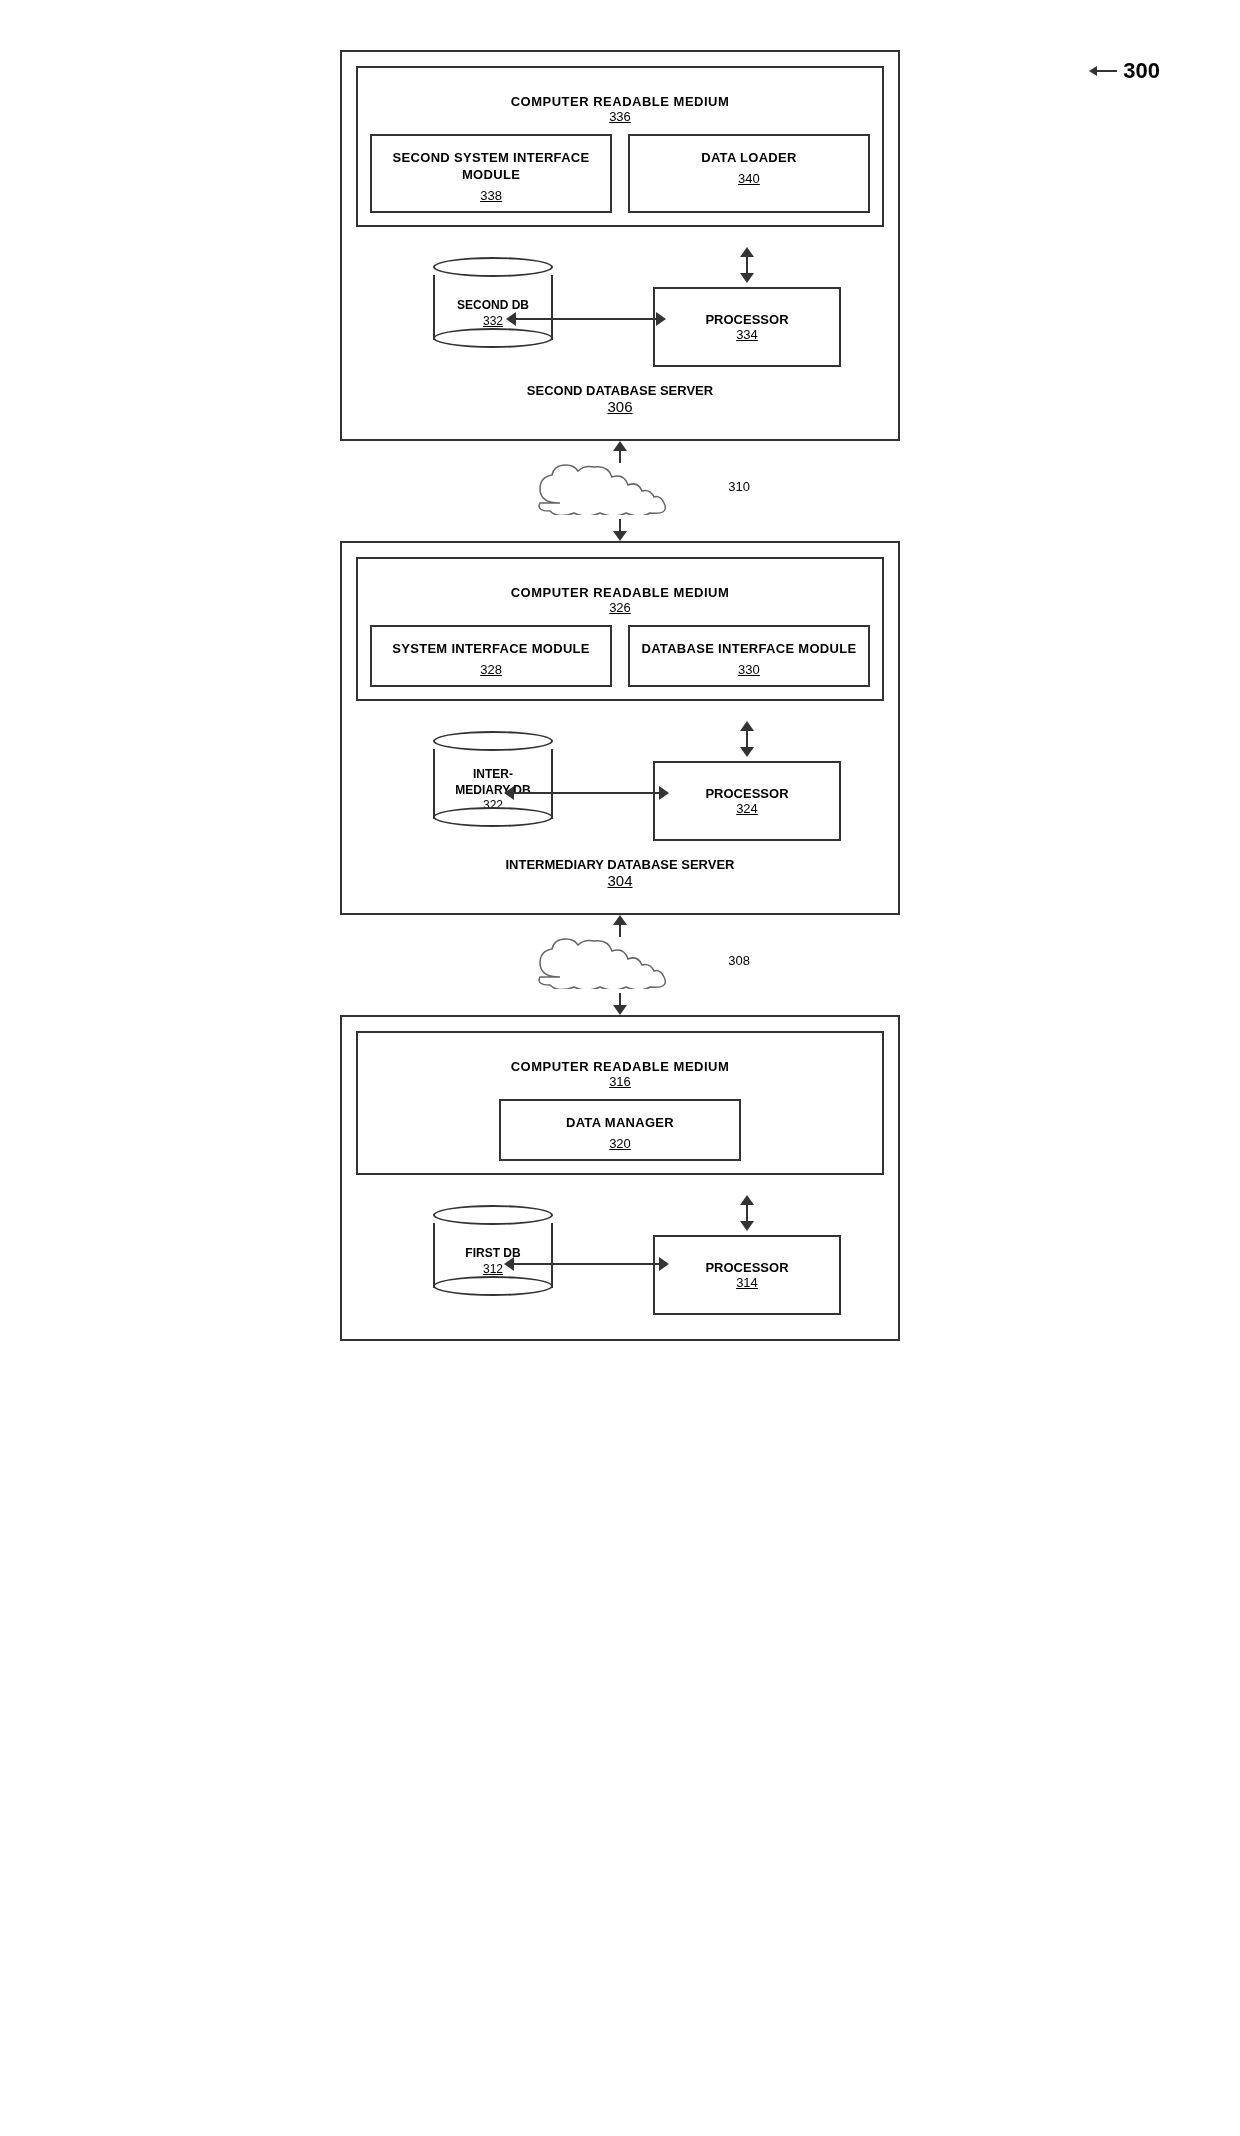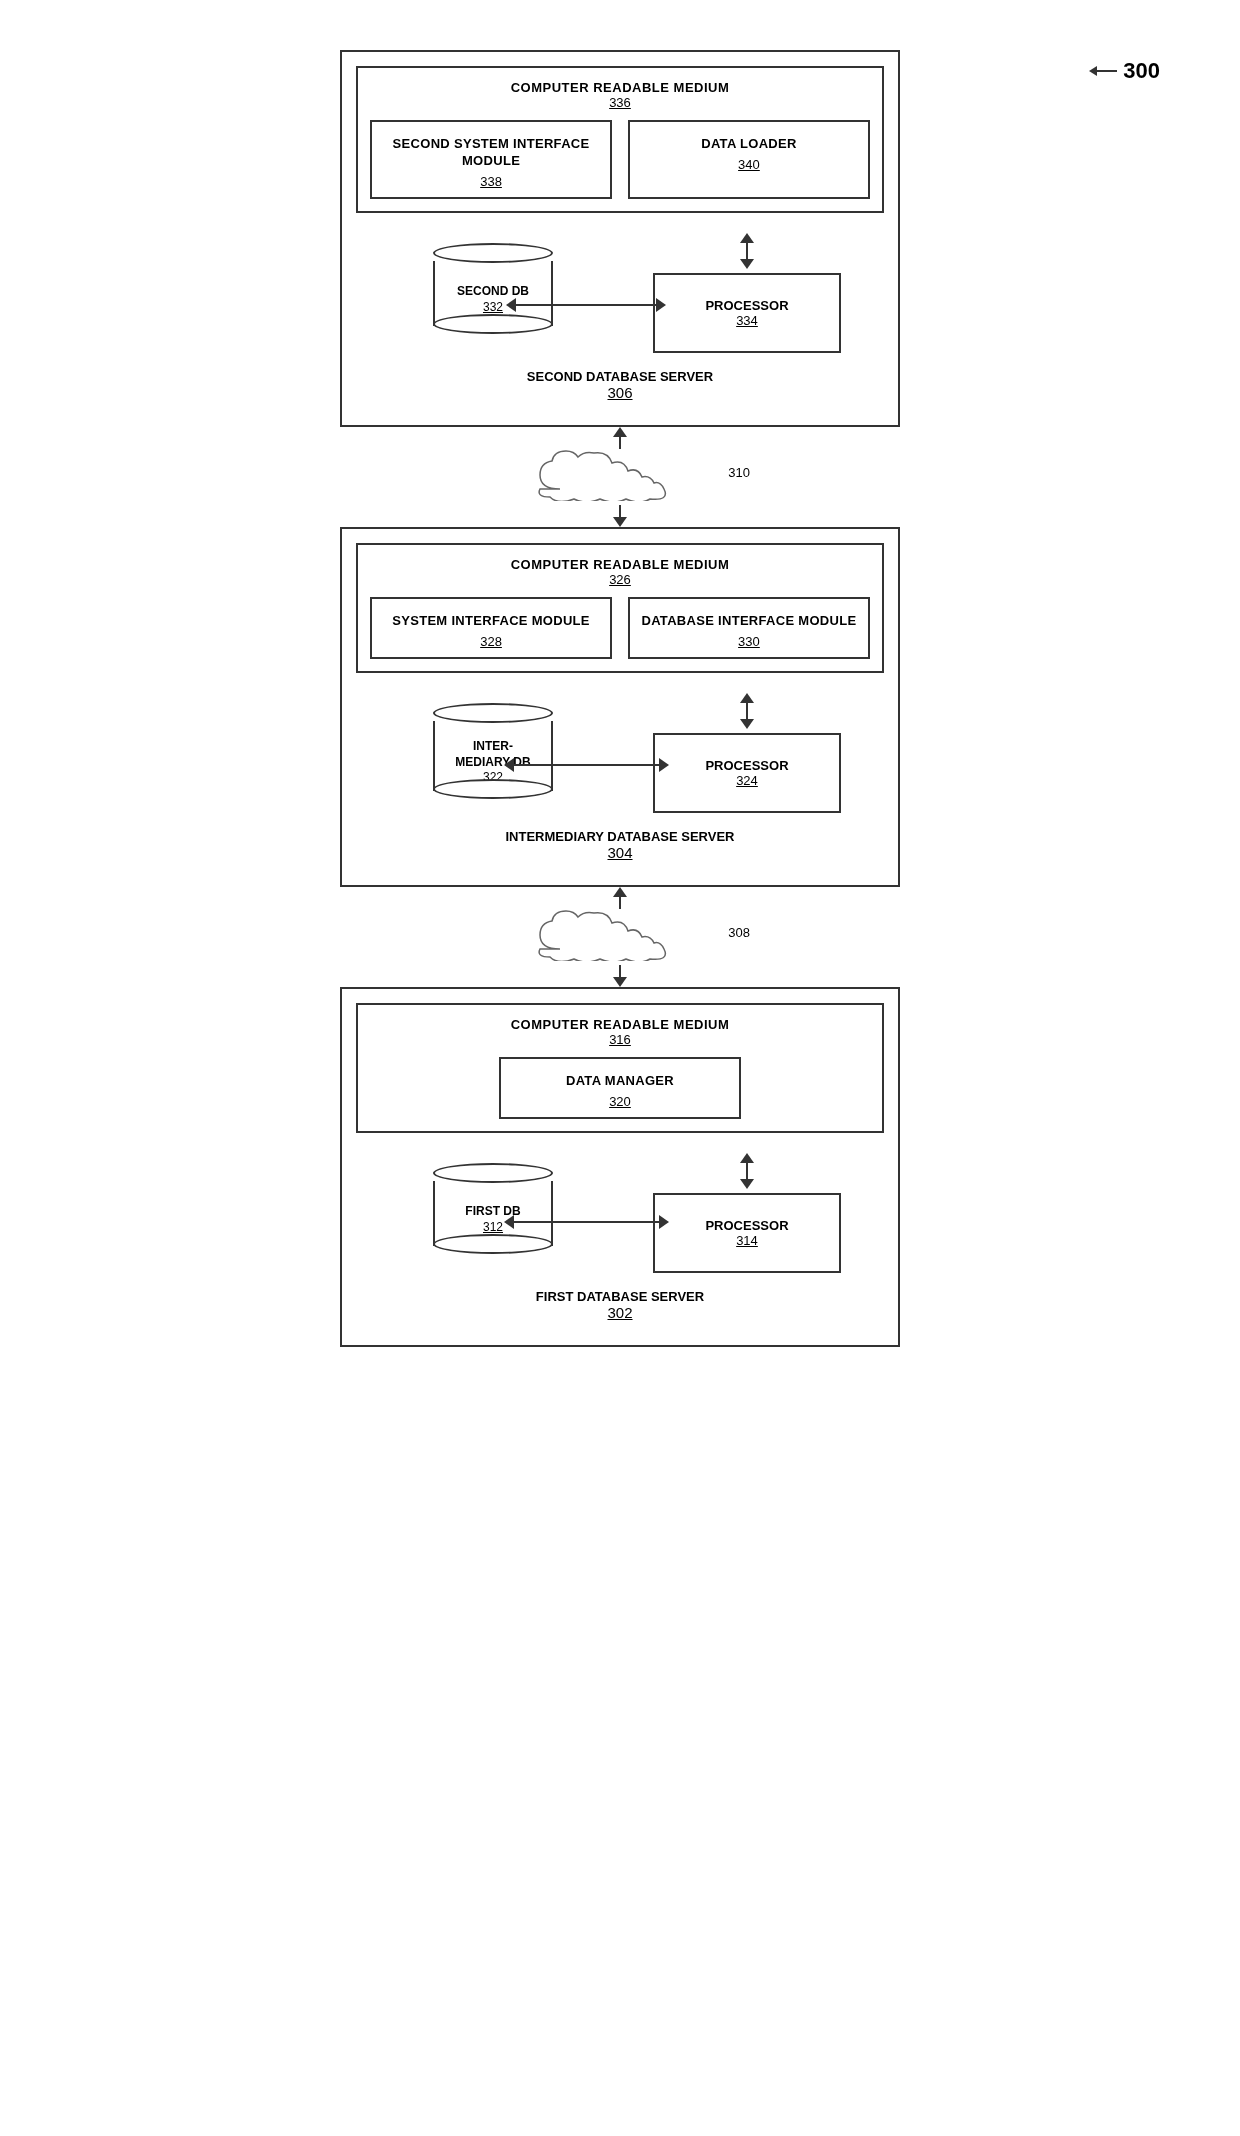--- a/index.html
+++ b/index.html
@@ -28,21 +28,21 @@
       width: 560px;
       position: relative;
       padding: 14px 14px 24px 14px;
       background: #fff;
     }
 
     
     .crm-box {
       border: 2px solid #333;
       width: 100%;
-      padding: 12px 10px 12px 10px;
+      padding: 26px 10px 12px 10px;
       position: relative;
       margin-bottom: 20px;
     }
 
     .crm-title {
       text-align: center;
       font-size: 13px;
       font-weight: bold;
       letter-spacing: 0.5px;
     }
@@ -433,21 +433,17 @@
             <div class="arrow-head-down"></div>
           </div>
 
           <div class="processor-box">
             <div class="processor-title">PROCESSOR</div>
             <div class="processor-label">314</div>
           </div>
         </div>
       </div>
 
-      <div style="margin-top:16px;">
-        <div class="server-label">FIRST DATABASE SERVER</div>
-        <div class="server-sublabel">302</div>
-      </div>
     </div>
 
   </div>
 
 </div>
 
 </body></html>

